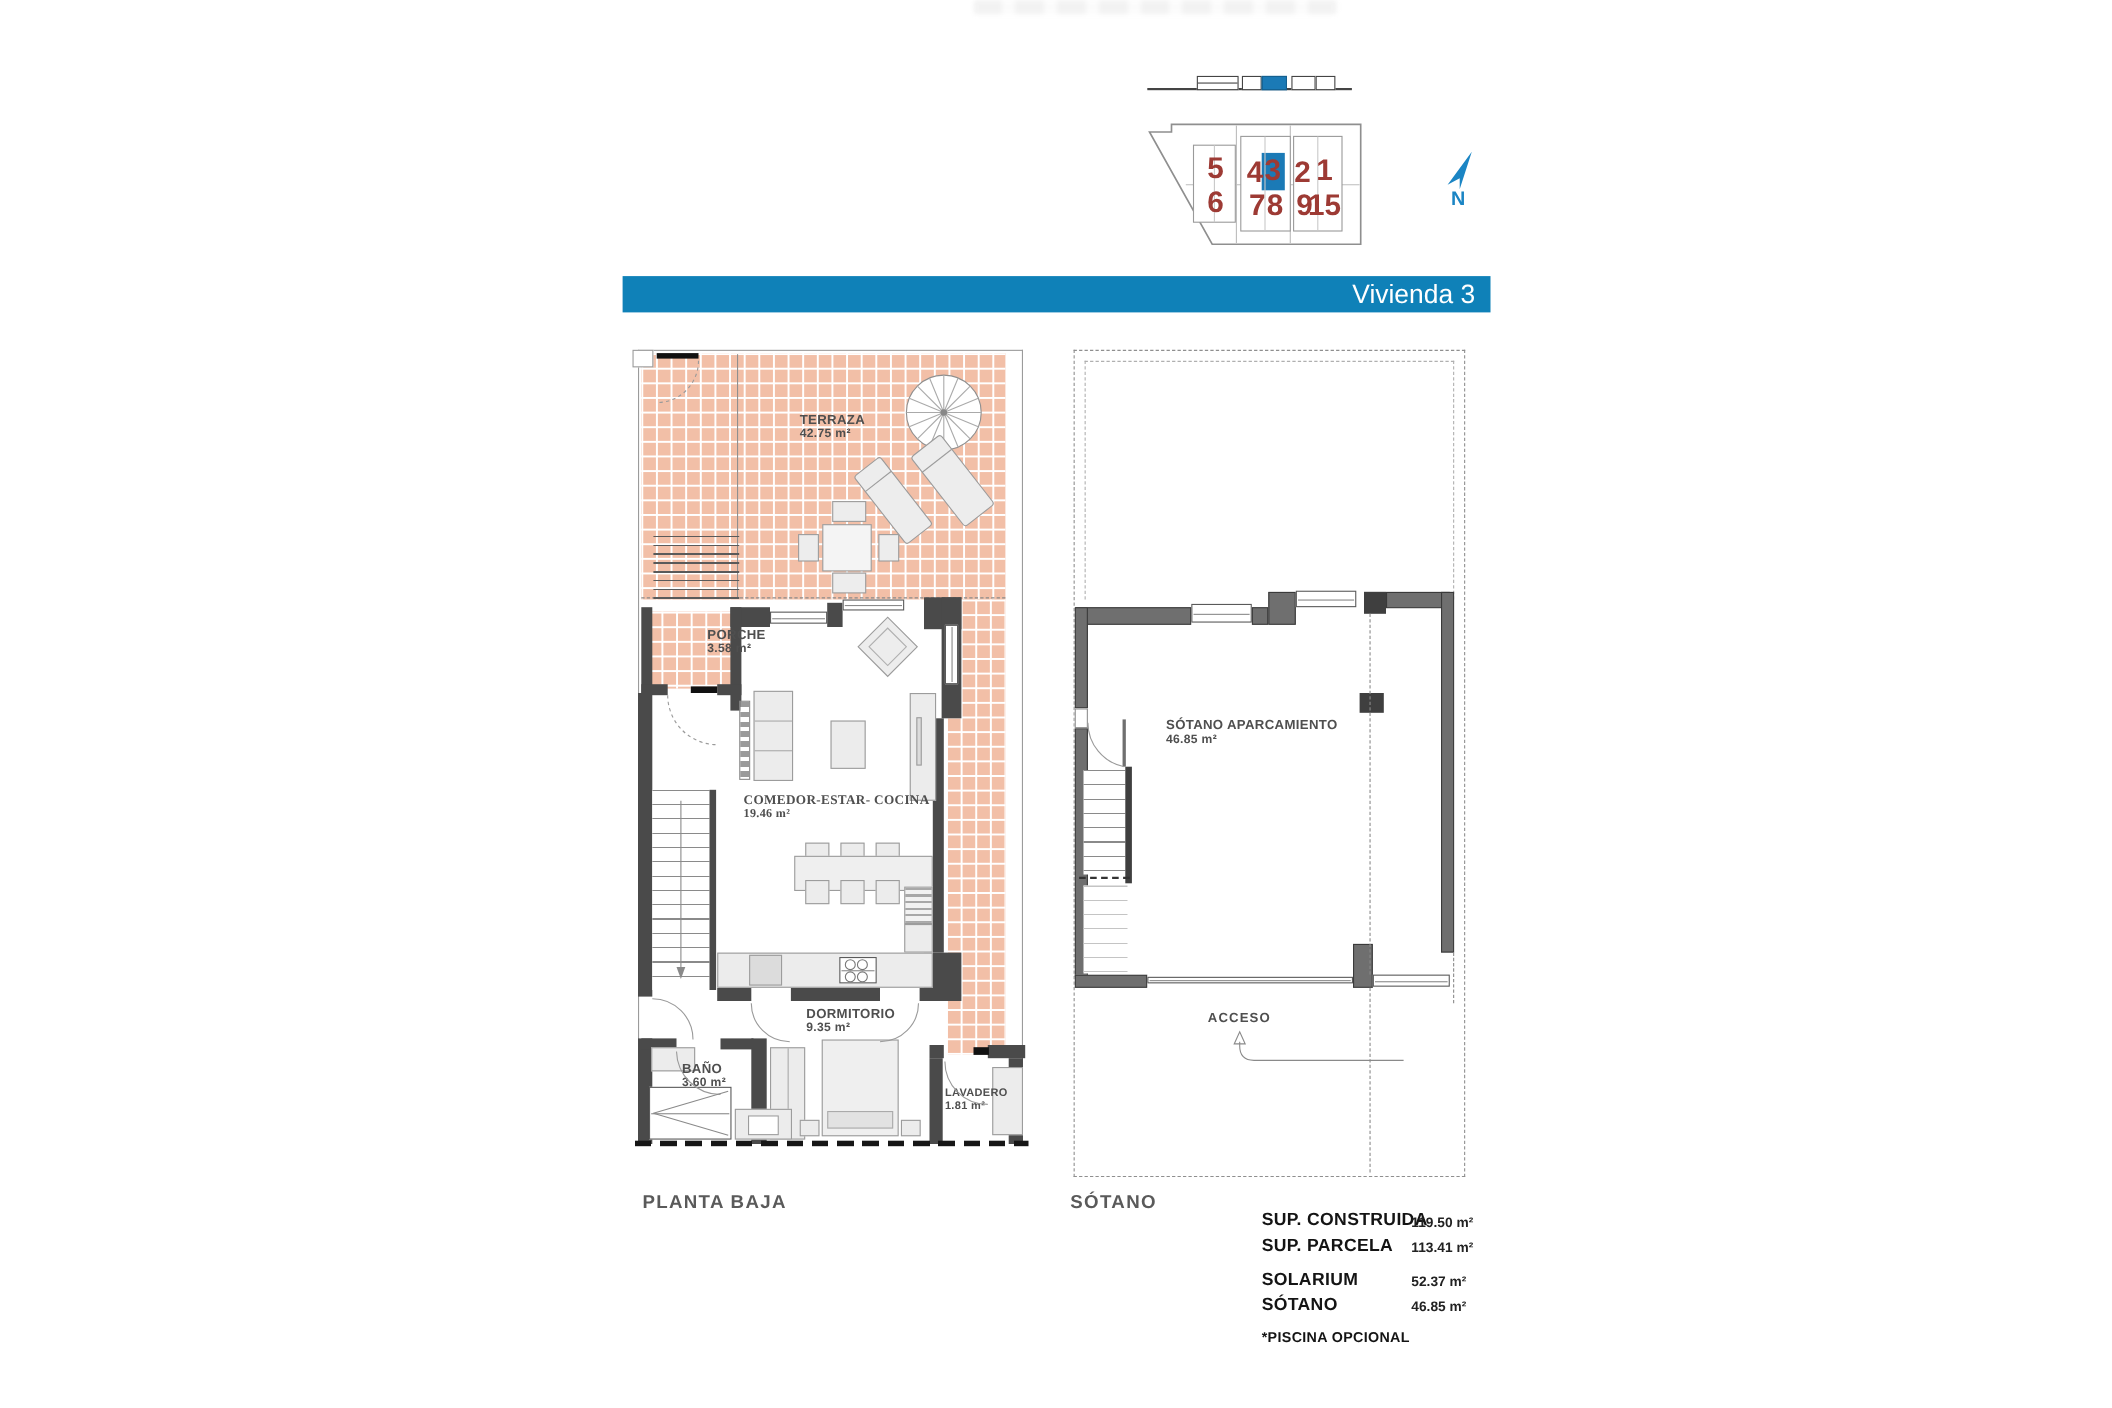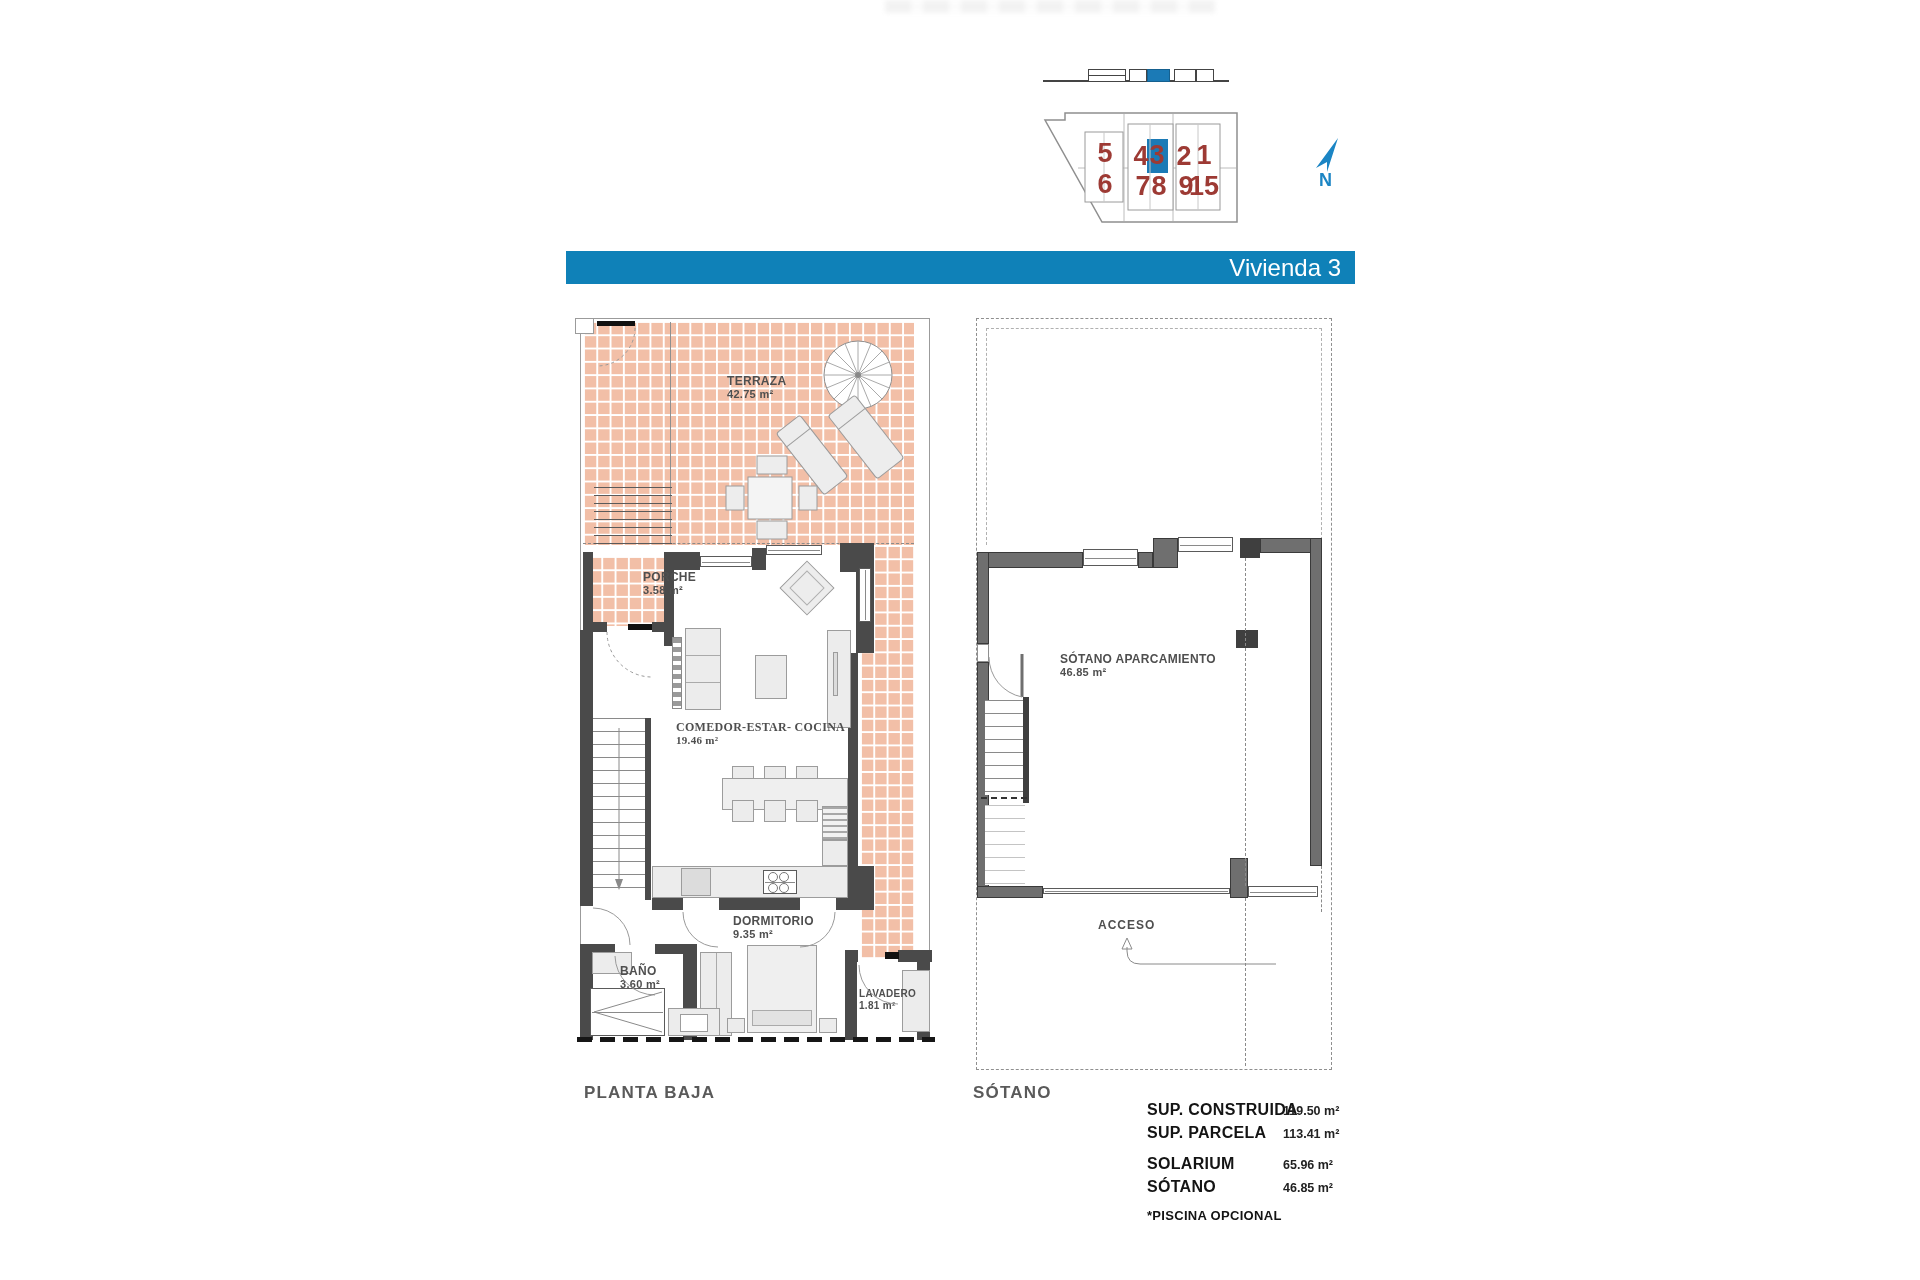--- a/index.html
+++ b/index.html
@@ -334,19 +334,19 @@
 
   <div class="floorName" style="left:584px;top:1083px;">PLANTA BAJA</div>
   <div class="floorName" style="left:973px;top:1083px;">SÓTANO</div>
 
   <div>
     <div class="sumLabel" style="left:1147px;top:1101px;">SUP. CONSTRUIDA</div>
     <div class="sumValue" style="left:1283px;top:1104px;">119.50 m²</div>
     <div class="sumLabel" style="left:1147px;top:1124px;">SUP. PARCELA</div>
     <div class="sumValue" style="left:1283px;top:1127px;">113.41 m²</div>
     <div class="sumLabel" style="left:1147px;top:1155px;">SOLARIUM</div>
-    <div class="sumValue" style="left:1283px;top:1158px;">65.96 m²</div>
+    <div class="sumValue" style="left:1283px;top:1158px;">52.37 m²</div>
     <div class="sumLabel" style="left:1147px;top:1178px;">SÓTANO</div>
     <div class="sumValue" style="left:1283px;top:1181px;">46.85 m²</div>
     <div class="sumLabel" style="left:1147px;top:1208px;font-size:13px;">*PISCINA OPCIONAL</div>
   </div>
 
 </div>
 
 </body></html>

